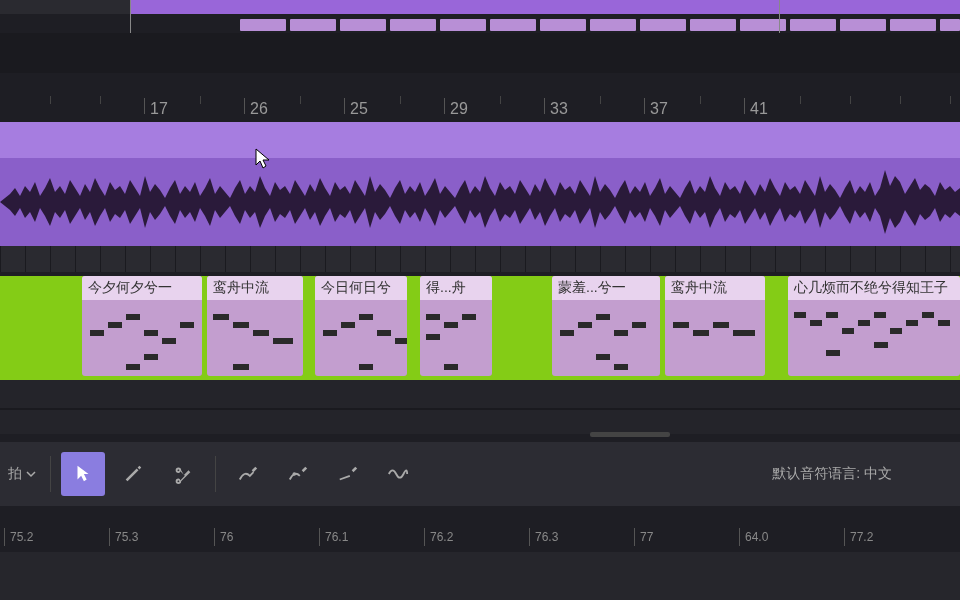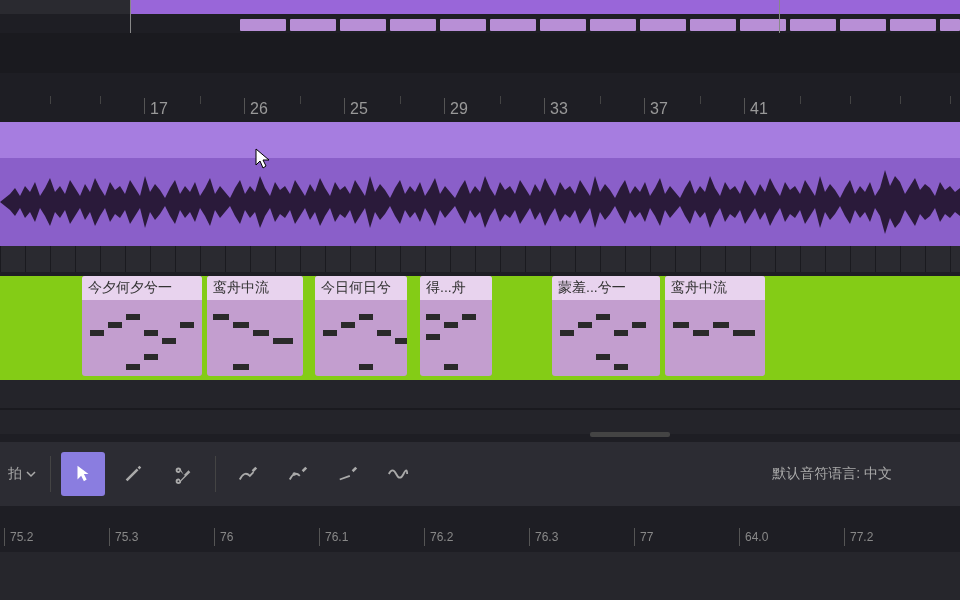--- a/index.html
+++ b/index.html
@@ -199,20 +199,35 @@
       <div class="note" style="left: 44px; top: 78px; width: 14px;"></div>
       <div class="note" style="left: 62px; top: 88px; width: 14px;"></div>
     </div>
     <div class="midi-clip" style="left: 665px; width: 100px;">
       <div class="label">鸾舟中流</div>
       <div class="note" style="left: 8px; top: 46px; width: 16px;"></div>
       <div class="note" style="left: 28px; top: 54px; width: 16px;"></div>
       <div class="note" style="left: 48px; top: 46px; width: 16px;"></div>
       <div class="note" style="left: 68px; top: 54px; width: 22px;"></div>
     </div>
+    <div class="midi-clip" style="left: 788px; width: 172px;">
+      <div class="label">心几烦而不绝兮得知王子</div>
+      <div class="note" style="left: 6px; top: 36px; width: 12px;"></div>
+      <div class="note" style="left: 22px; top: 44px; width: 12px;"></div>
+      <div class="note" style="left: 38px; top: 36px; width: 12px;"></div>
+      <div class="note" style="left: 54px; top: 52px; width: 12px;"></div>
+      <div class="note" style="left: 70px; top: 44px; width: 12px;"></div>
+      <div class="note" style="left: 86px; top: 36px; width: 12px;"></div>
+      <div class="note" style="left: 102px; top: 52px; width: 12px;"></div>
+      <div class="note" style="left: 118px; top: 44px; width: 12px;"></div>
+      <div class="note" style="left: 134px; top: 36px; width: 12px;"></div>
+      <div class="note" style="left: 150px; top: 44px; width: 12px;"></div>
+      <div class="note" style="left: 86px; top: 66px; width: 14px;"></div>
+      <div class="note" style="left: 38px; top: 74px; width: 14px;"></div>
+    </div>
   </div>
 
 <div class="track-spacer"></div>
 <div class="track-line"></div>
 <div class="scroll-indicator"></div>
 
 <div class="toolbar">
   <div class="snap-label">
     <span>拍</span>
     <svg width="10" height="10" viewBox="0 0 10 10">

